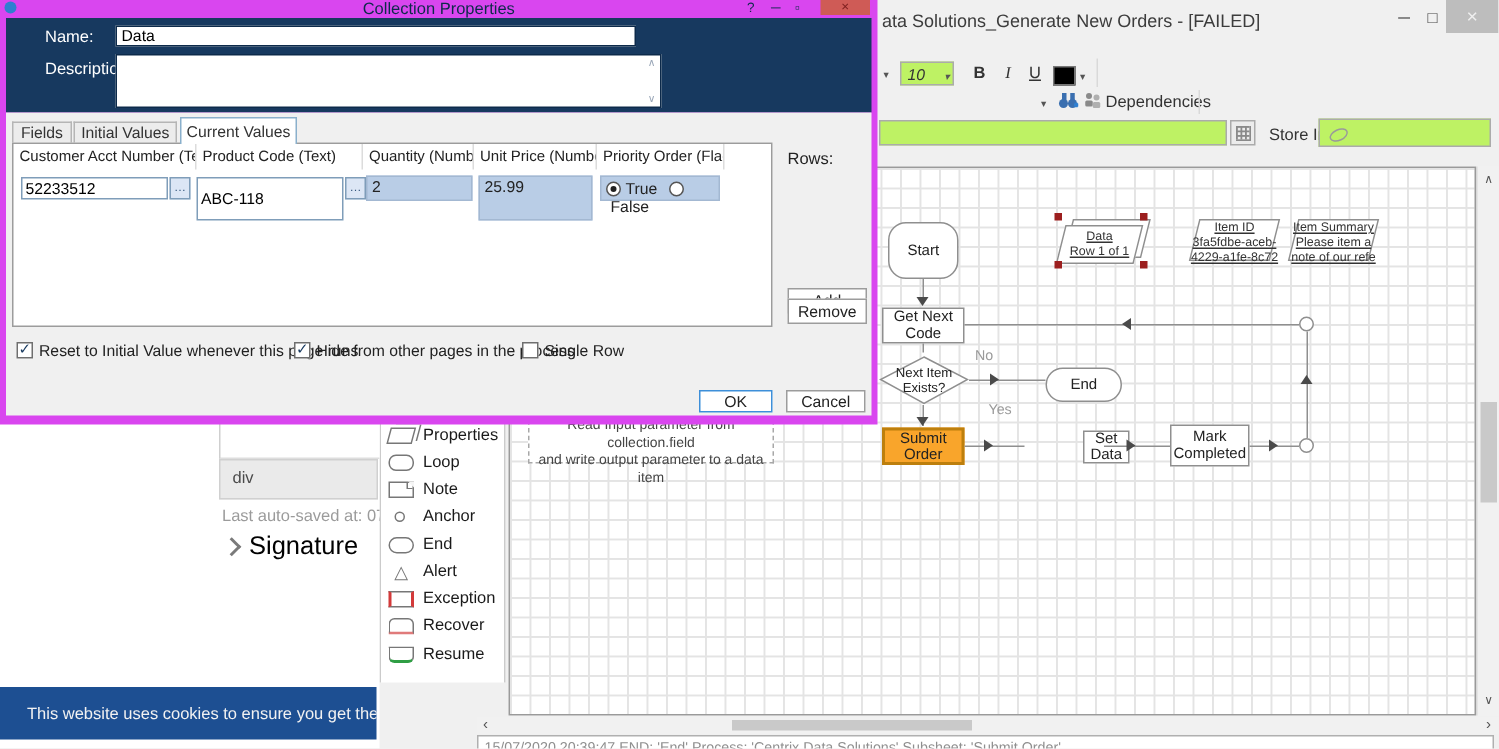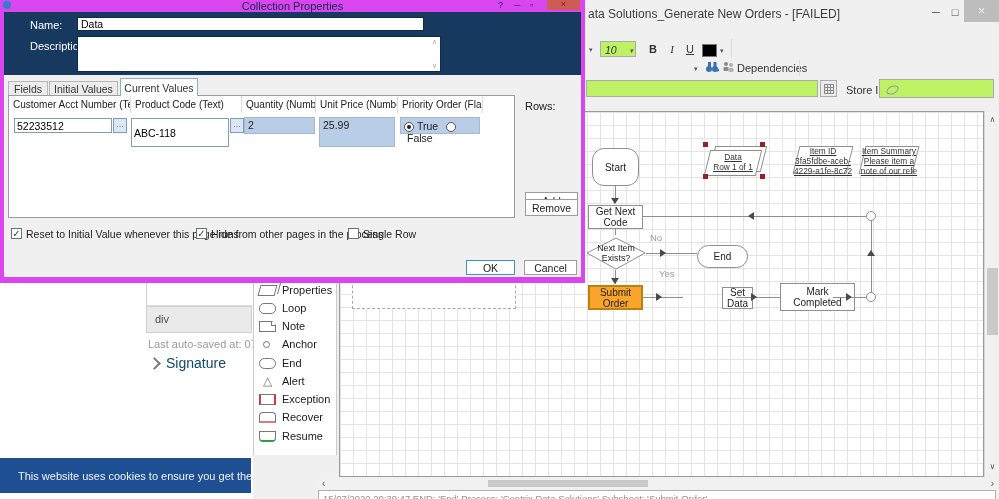--- a/index.html
+++ b/index.html
@@ -130,20 +130,22 @@
     background-size:3px 3px;border-right:1px solid #8a8a8a;border-bottom:1px solid #8a8a8a;"></span>
 </div>
 <div class="abs nw" style="left:846px;top:84px;font-size:11px;color:#333;">Store In:</div>
 <div class="abs field" style="left:879px;top:79px;width:115px;height:19px;">
   <span class="eraser abs" style="left:6px;top:6px;"></span>
 </div>
 
 <div class="abs canvas" style="left:339px;top:111px;width:645px;height:366px;"></div>
 
 <div class="flownote" style="left:352px;top:275px;width:164px;height:34px;">
+  <div>Read Input parameter from collection.field</div>
+  <div>and write output parameter to a data item</div>
 </div>
 
 <div class="node pill" style="left:592px;top:148px;width:47px;height:38px;">Start</div>
 <div class="vl" style="left:615px;top:186px;height:13px;"></div>
 <div class="arrd" style="left:611px;top:198px;"></div>
 <div class="node" style="left:588px;top:205px;width:55px;height:24px;">Get Next Code</div>
 <div class="vl" style="left:615px;top:229px;height:6px;"></div>
 <svg class="abs" style="left:586px;top:237px;" width="60" height="33">
   <polygon points="30,1 59,16 30,32 1,16" fill="#fff" stroke="#8f8f8f"></polygon>
 </svg>
@@ -155,21 +157,21 @@
 <div class="branch" style="left:631px;top:268px;margin-left:28px;">Yes</div>
 <div class="vl" style="left:615px;top:270px;height:14px;"></div>
 <div class="arrd" style="left:611px;top:278px;"></div>
 
 <div class="node orange" style="left:588px;top:285px;width:55px;height:25px;">Submit Order</div>
 <div class="hl" style="left:643px;top:297px;width:40px;"></div>
 <div class="arrr" style="left:656px;top:293px;"></div>
 <div class="node" style="left:722px;top:287px;width:31px;height:22px;">Set Data</div>
 <div class="hl" style="left:736px;top:297px;width:44px;"></div>
 <div class="arrr" style="left:751px;top:293px;"></div>
-<div class="node" style="left:780px;top:283px;width:75px;height:28px;text-align:center;">Mark Completed</div>
+<div class="node" style="left:780px;top:283px;width:53px;height:28px;text-align:center;">Mark Completed</div>
 <div class="hl" style="left:833px;top:297px;width:33px;"></div>
 <div class="arrr" style="left:846px;top:293px;"></div>
 <div class="circ" style="left:866px;top:292px;"></div>
 <div class="vl" style="left:871px;top:221px;height:71px;"></div>
 <div class="arru" style="left:867px;top:250px;"></div>
 <div class="circ" style="left:866px;top:211px;"></div>
 <div class="hl" style="left:643px;top:216px;width:223px;"></div>
 <div class="arrl" style="left:748px;top:212px;"></div>
 
 <div class="para" style="left:712px;top:146px;width:52px;height:26px;"></div>
@@ -250,21 +252,21 @@
   <span>Resume</span>
   </div>
 
 <div class="abs" style="left:0;top:280px;width:253px;height:219px;background:#fff;"></div>
 <div class="abs" style="left:146px;top:280px;width:106px;height:25px;background:#fff;border-left:1px solid #cfcfcf;border-bottom:1px solid #dedede;"></div>
 <div class="abs" style="left:146px;top:306px;width:106px;height:27px;background:#eaeaea;border:1px solid #d0d0d0;box-sizing:border-box;">
   <span style="font-size:11px;color:#4a4a4a;line-height:25px;padding-left:8px;display:block;">div</span>
 </div>
 <div class="abs nw" style="left:148px;top:338px;width:105px;overflow:hidden;font-size:11px;color:#9b9b9b;">Last auto-saved at: 07-</div>
 <div class="abs" style="left:150px;top:354px;">
-  <span class="chevron"></span><span style="font-size:14px;color:#0c4a6e;margin-top:12px;">Signature</span>
+  <span class="chevron"></span><span style="font-size:17px;color:#000000;margin-top:12px;">Signature</span>
 </div>
 <div class="abs" style="left:0;top:458px;width:251px;height:35px;background:#1d4f92;">
   <div class="nw" style="font-size:11px;color:#f2f2f2;padding:12px 0 0 18px;overflow:hidden;">This website uses cookies to ensure you get the be</div>
 </div>
 
 <div class="abs dialog">
 
   <div class="abs" style="left:0;top:0;width:585px;height:12px;">
     <span class="abs" style="left:3px;top:1px;width:8px;height:8px;border-radius:50%;background:#2f7fd0;"></span>
     <div class="dlg-title">Collection Properties</div>

